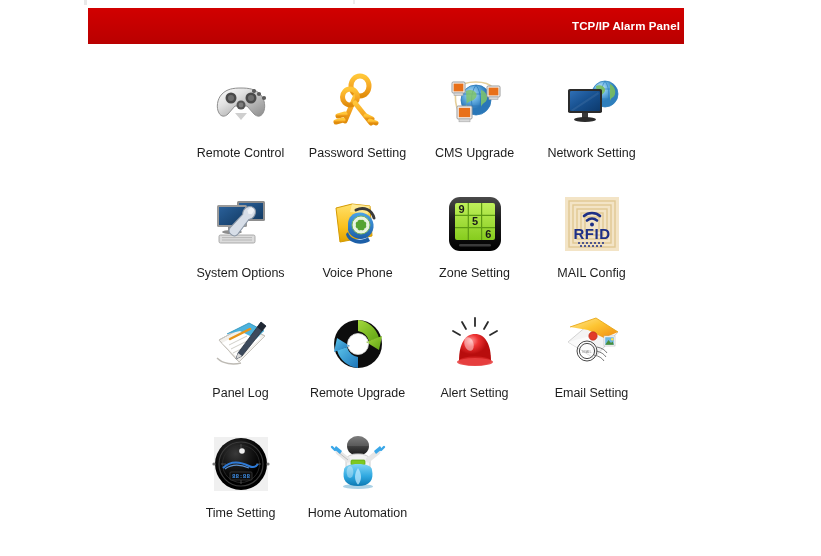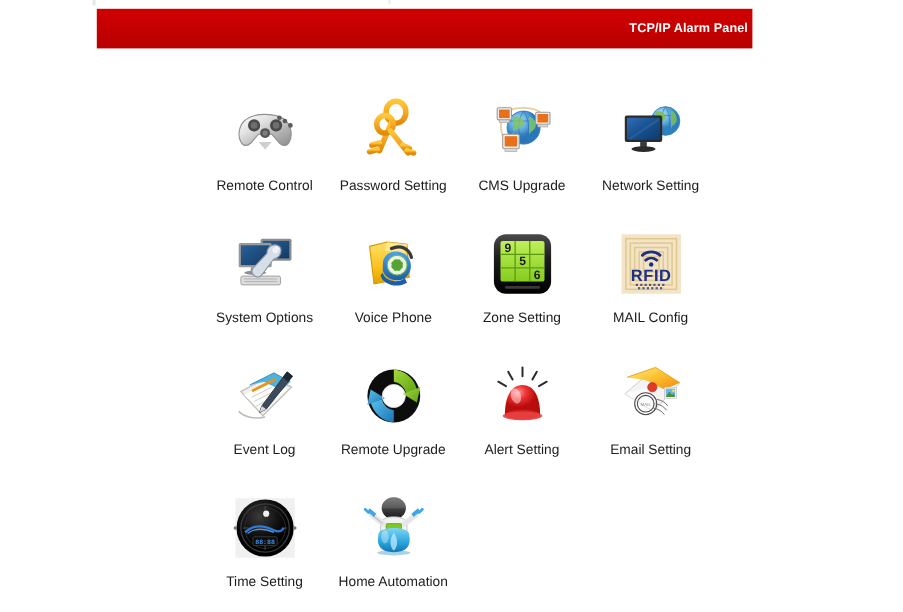--- a/index.html
+++ b/index.html
@@ -61,21 +61,21 @@
     top: 72px;
     width: 470px;
     display: grid;
     grid-template-columns: repeat(4, 117px);
     grid-template-rows: repeat(4, 120px);
   }
   .grid-cell {
     display: flex;
     flex-direction: column;
     align-items: center;
-    justify-content: center;
+    justify-content: flex-start;
     cursor: pointer;
   }
   .icon-box {
     width: 64px;
     height: 64px;
     position: relative;
     display: block;
   }
   .icon-box svg { display: block; width: 64px; height: 64px; }
   .cell-label {
@@ -366,21 +366,21 @@
           <line x1="24" y1="41" x2="38" y2="34"></line>
         </g>
         <g transform="rotate(0 0 0)">
           <path d="M52 10 L57 14 L33 44 L27 47 L29 41 Z" fill="#3d4a5c" stroke="#2b3542" stroke-width="0.8"></path>
           <path d="M52 10 L57 14 L53 19 L48 15 Z" fill="#1f2733"></path>
           <path d="M29 41 L33 44 L27 47 Z" fill="#d8d8d8"></path>
         </g>
         <path d="M8 46 C14 52 24 53 32 51" fill="none" stroke="#bdbab4" stroke-width="1.4"></path>
       </svg>
     </div>
-    <div class="cell-label">Event Log</div>
+    <div class="cell-label">Panel Log</div>
   </div>
 
   <div class="grid-cell">
     <div class="icon-box">
       <svg viewBox="0 0 64 64">
         <defs>
           <linearGradient id="grnA" x1="0" y1="0" x2="1" y2="1">
             <stop offset="0%" stop-color="#a3d83c"></stop>
               <stop offset="100%" stop-color="#5fa312"></stop>
           </linearGradient>

